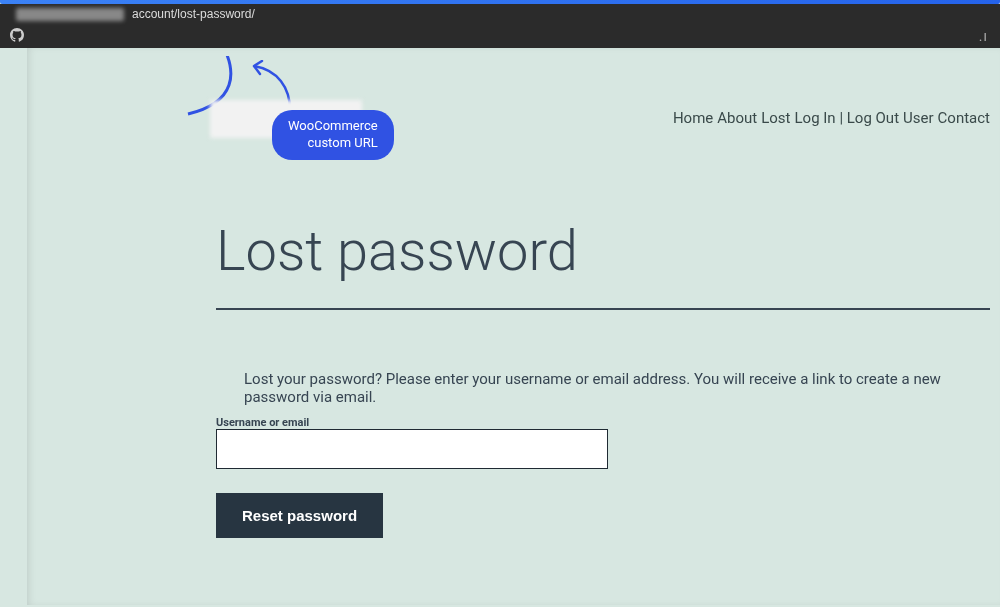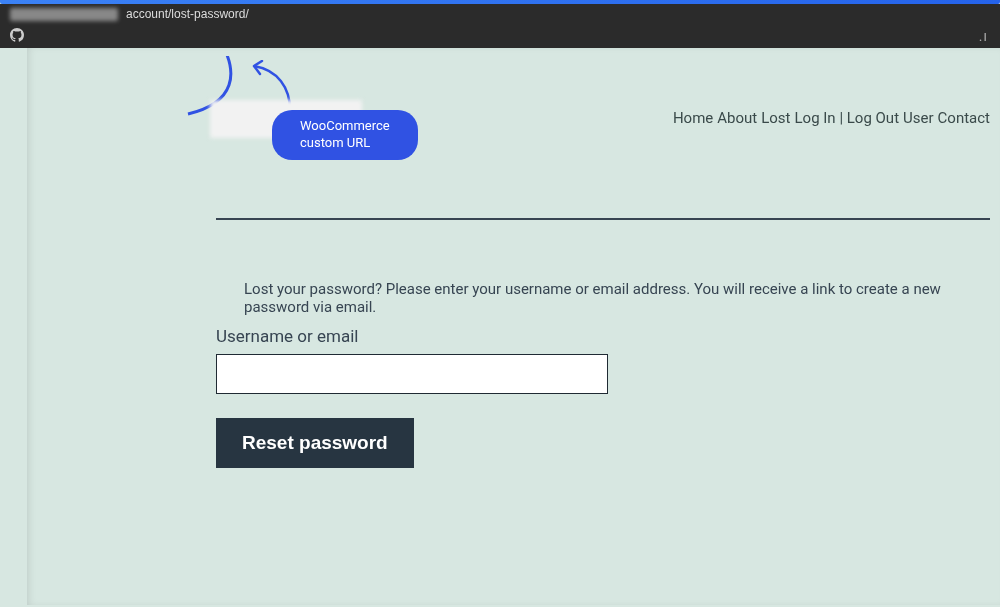--- a/index.html
+++ b/index.html
@@ -11,21 +11,21 @@
       overflow: hidden;
       position: relative;
     }
     .browser-top-border {
       height: 4px;
       background: linear-gradient(90deg, #3b82f6, #2563eb);
       border-radius: 0 0 2px 2px;
     }
     .address-bar-row {
       background: #2b2b2b;
-      padding: 3px 10px;
+      padding: 3px 16px;
       display: flex;
       align-items: center;
       gap: 8px;
     }
     .address-bar-row .blurred-prefix {
       filter: blur(2px);
       background: #888;
       color: #888;
       width: 108px;
       height: 13px;
@@ -113,61 +113,60 @@
       margin-bottom: 60px;
       width: 100%;
     }
     .instructions {
       font-size: 15px;
       color: #374552;
       margin-bottom: 10px;
       margin-left: 28px;
     }
     .field-label {
-      font-size: 17px;
-      font-weight: 400;
+      font-size: 11px;
+      font-weight: 700;
       color: #374552;
-      margin-bottom: 8px;
       display: block;
     }
     .text-input {
       width: 392px;
       height: 40px;
       border: 1.5px solid #1f2a33;
       background: #fff;
       padding: 6px 10px;
       font-size: 14px;
       display: block;
       margin-bottom: 24px;
     }
     .reset-btn {
       background: #273541;
       color: #fff;
       border: none;
-      font-size: 19px;
+      font-size: 15px;
       font-weight: 600;
       padding: 14px 26px;
       cursor: pointer;
     }
 
     
     .callout {
       position: absolute;
       left: 272px;
       top: 62px;
       z-index: 50;
     }
     .callout-bubble {
       background: #3052e3;
       color: #fff;
       font-size: 13px;
       line-height: 1.3;
-      padding: 8px 28px;
+      padding: 8px 16px;
       border-radius: 20px;
-      text-align: left;
+      text-align: right;
       white-space: nowrap;
     }
     .callout-arrow {
       position: absolute;
       left: 170px;
       top: 8px;
       width: 160px;
       height: 70px;
       pointer-events: none;
     }
@@ -224,19 +223,20 @@
       <a>Home</a>
       <a>About</a>
       <a>Lost</a>
       <a>Log In | Log Out</a>
       <a>User</a>
       <a>Contact</a>
     </nav>
   </div>
 
   <div class="content">
+    <h1 class="page-title">Lost password</h1>
     <hr class="hr">
     <p class="instructions">Lost your password? Please enter your username or email address. You will receive a link to create a new password via email.</p>
     <label class="field-label">Username or email</label>
     <input class="text-input" type="text" value="" style="">
     <button class="reset-btn">Reset password</button>
   </div>
 </div>
 
 </body></html>

